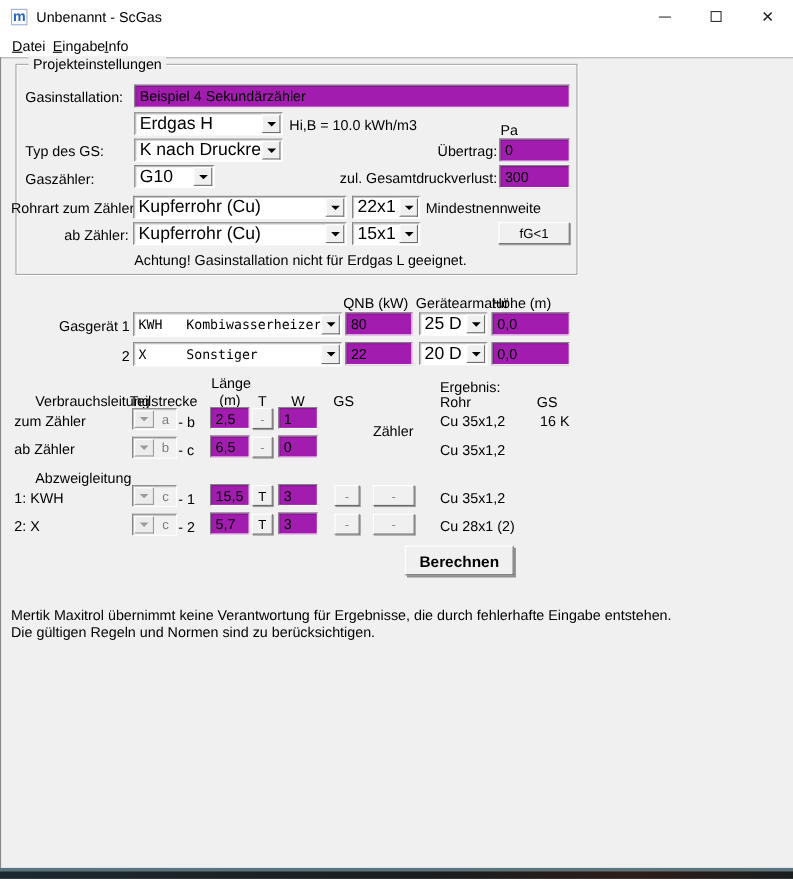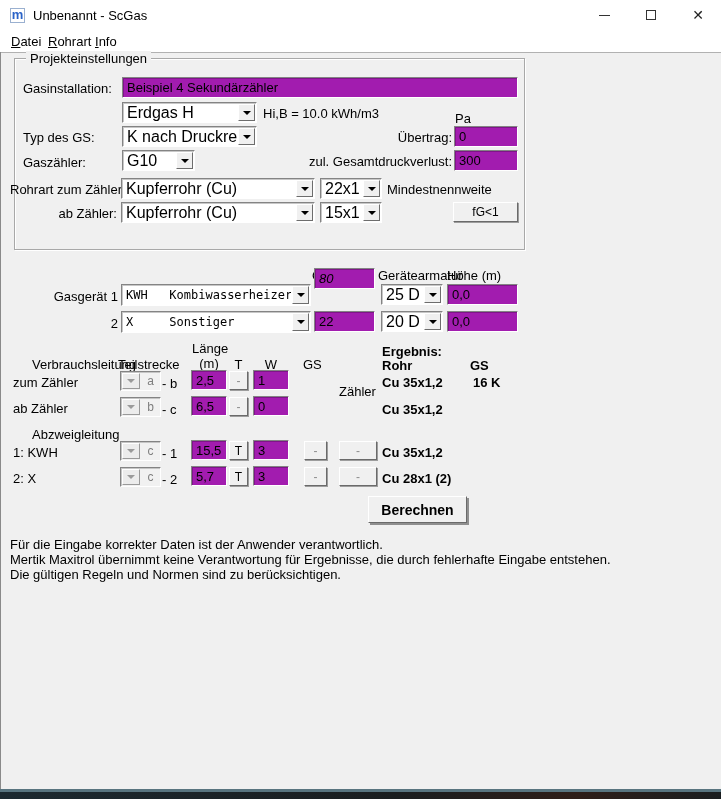--- a/index.html
+++ b/index.html
@@ -26,21 +26,21 @@
 
   .content { position:absolute; left:0; top:52px; width:721px; height:737px; background:#f0f0f0; border-top:1px solid #b1b1b1; }
   .left-edge { position:absolute; left:0; top:52px; width:1px; height:737px; background:#8a8a8a; }
   .bottom-line { position:absolute; left:0; top:789px; width:721px; height:3px; background:#58747f; }
   .bottom-strip { position:absolute; left:0; top:792px; width:721px; height:7px;
     background:linear-gradient(90deg,#1c2930 0%,#1a1d1f 55%,#2e1d18 80%,#1a1d1f 100%); }
 
   
   .lbl { position:absolute; white-space:nowrap; font-size:13px; }
   .lbl.r { text-align:right; }
-  .bold { font-weight:bold; }
+  .bold { font-weight:normal;margin-left:18px; }
   .pre { white-space:pre; }
 
   .field { position:absolute; background:#a21caf; border:1px solid; border-color:#848484 #ffffff #ffffff #848484;
     box-shadow:inset 1px 1px 0 rgba(0,0,0,0.22); font-family:"Liberation Sans",sans-serif; font-size:13px;
     padding:1px 4px; outline:none; }
 
   .combo { position:absolute; background:#fff; border:1px solid; border-color:#848484 #ffffff #ffffff #848484;
     box-shadow:inset 1px 1px 0 rgba(0,0,0,0.22); display:flex; align-items:stretch; }
   .combo .txt { flex:1; padding-left:4px; align-self:center; white-space:pre; overflow:hidden; font-size:16px; }
   .combo .txt.mono { font-family:"DejaVu Sans Mono",monospace; font-size:12px; }
@@ -79,21 +79,21 @@
     <div class="wbtn" style="left:634px;">
         <div class="max-glyph"></div>
       </div>
     <div class="wbtn" style="left:681px;">
         <div class="close-glyph">✕</div>
       </div>
   </div>
 
   <div class="menubar">
     <span class="menu-item" style="left:8px;">Datei</span>
-    <span class="menu-item" style="left:45px;">Rohrart</span>
+    <span class="menu-item" style="left:45px;">Eingabe</span>
     <span class="menu-item" style="left:92px;">Info</span>
   </div>
 
   <div class="content"></div>
   <div class="left-edge"></div>
 
   <div class="group" style="left:14px; top:58px; width:511px; height:192px;"></div>
   <div class="group-title" style="left:26px; top:51px;">Projekteinstellungen</div>
 
   <div class="lbl" style="left:23px; top:81px;">Gasinstallation:</div>
@@ -151,33 +151,34 @@
       </span>
   </div>
   <div class="combo" style="left:320px; top:202px; width:62px; height:21px;">
     <span class="txt">15x1</span>
     <span class="cbtn">
         <span class="tri"></span>
       </span>
   </div>
   <div class="btn3d" style="left:453px; top:202px; width:65px; height:20px;">fG&lt;1</div>
 
+  <div class="lbl" style="left:122px; top:229px;">Achtung! Gasinstallation nicht für Erdgas L geeignet.</div>
 
   <div class="lbl" style="left:312px; top:268px;">QNB (kW)</div>
   <div class="lbl" style="left:378px; top:268px;">Gerätearmatur</div>
   <div class="lbl" style="left:447px; top:268px;">Höhe (m)</div>
 
   <div class="lbl r" style="left:50px; top:289px; width:68px;">Gasgerät 1</div>
   <div class="combo" style="left:121px; top:284px; width:190px; height:22px;">
     <span class="txt mono">KWH   Kombiwasserheizer</span>
     <span class="cbtn">
         <span class="tri"></span>
       </span>
   </div>
-  <input class="field" style="left: 314px; top: 268px; width: 61px; height: 21px; font-style: italic;" value="80">
+  <input class="field" style="left: 314px; top: 284px; width: 61px; height: 21px;" value="80">
   <div class="combo" style="left:381px; top:284px; width:62px; height:21px;">
     <span class="txt">25 D</span>
     <span class="cbtn">
         <span class="tri"></span>
       </span>
   </div>
   <input class="field" style="left: 447px; top: 284px; width: 71px; height: 21px;" value="0,0">
 
   <div class="lbl r" style="left:50px; top:316px; width:68px;">2</div>
   <div class="combo" style="left:121px; top:311px; width:190px; height:22px;">
@@ -261,19 +262,18 @@
   <div class="lbl pre" style="left:162px; top:472px;">- 2</div>
   <input class="field" style="left: 191px; top: 466px; width: 36px; height: 20px;" value="5,7">
   <div class="btn3d" style="left:229px; top:467px; width:19px; height:19px;">T</div>
   <input class="field" style="left: 253px; top: 466px; width: 36px; height: 20px;" value="3">
   <div class="btn3d disabled" style="left:304px; top:467px; width:23px; height:19px;">-</div>
   <div class="btn3d disabled" style="left:339px; top:467px; width:38px; height:19px;">-</div>
   <div class="lbl bold" style="left:382px; top:471px;">Cu 28x1 (2)</div>
 
   <div class="btn3d big" style="left:368px; top:496px; width:99px; height:27px;">Berechnen</div>
 
-  <div class="lbl" style="left:10px; top:537px;">Für die Eingabe korrekter Daten ist der Anwender verantwortlich.</div>
   <div class="lbl" style="left:10px; top:552px;">Mertik Maxitrol übernimmt keine Verantwortung für Ergebnisse, die durch fehlerhafte Eingabe entstehen.</div>
   <div class="lbl" style="left:10px; top:567px;">Die gültigen Regeln und Normen sind zu berücksichtigen.</div>
 
   <div class="bottom-line"></div>
   <div class="bottom-strip"></div>
 </div>
 
 </body></html>

